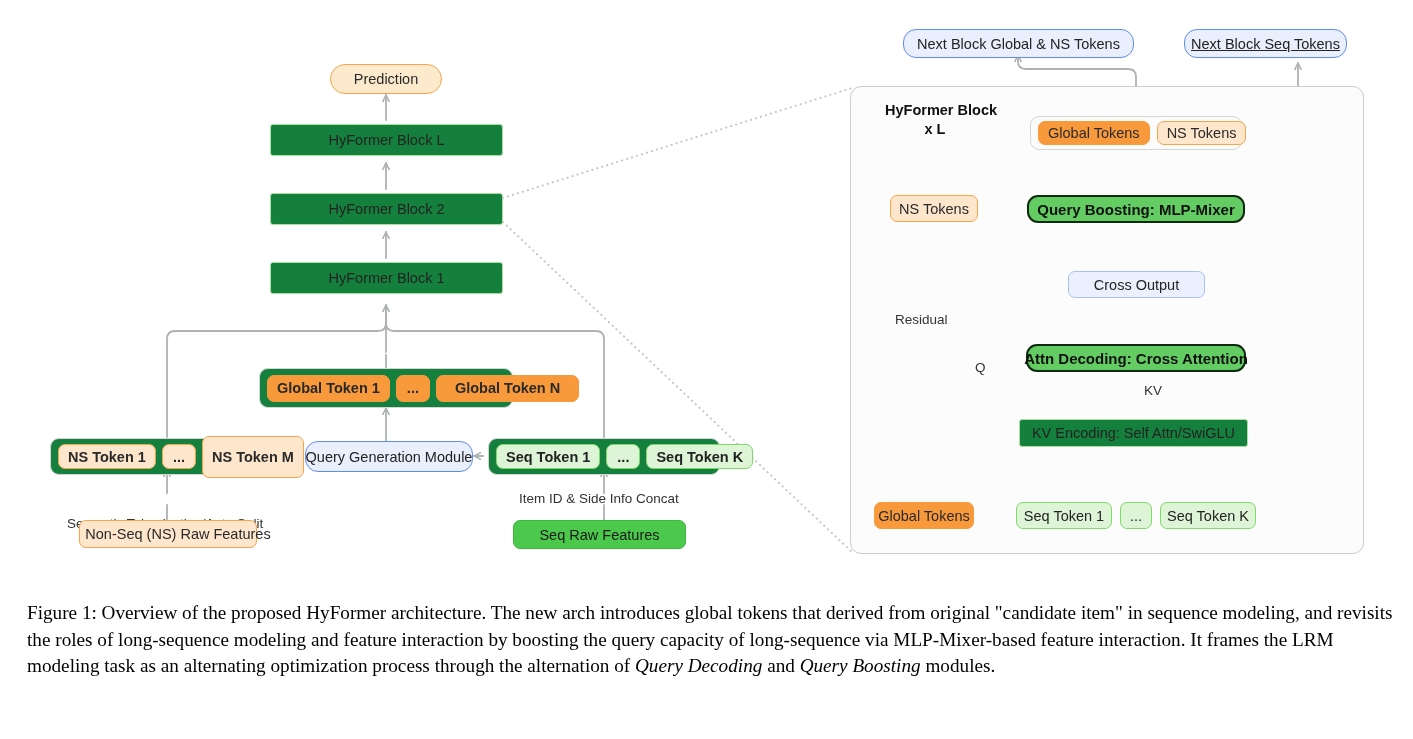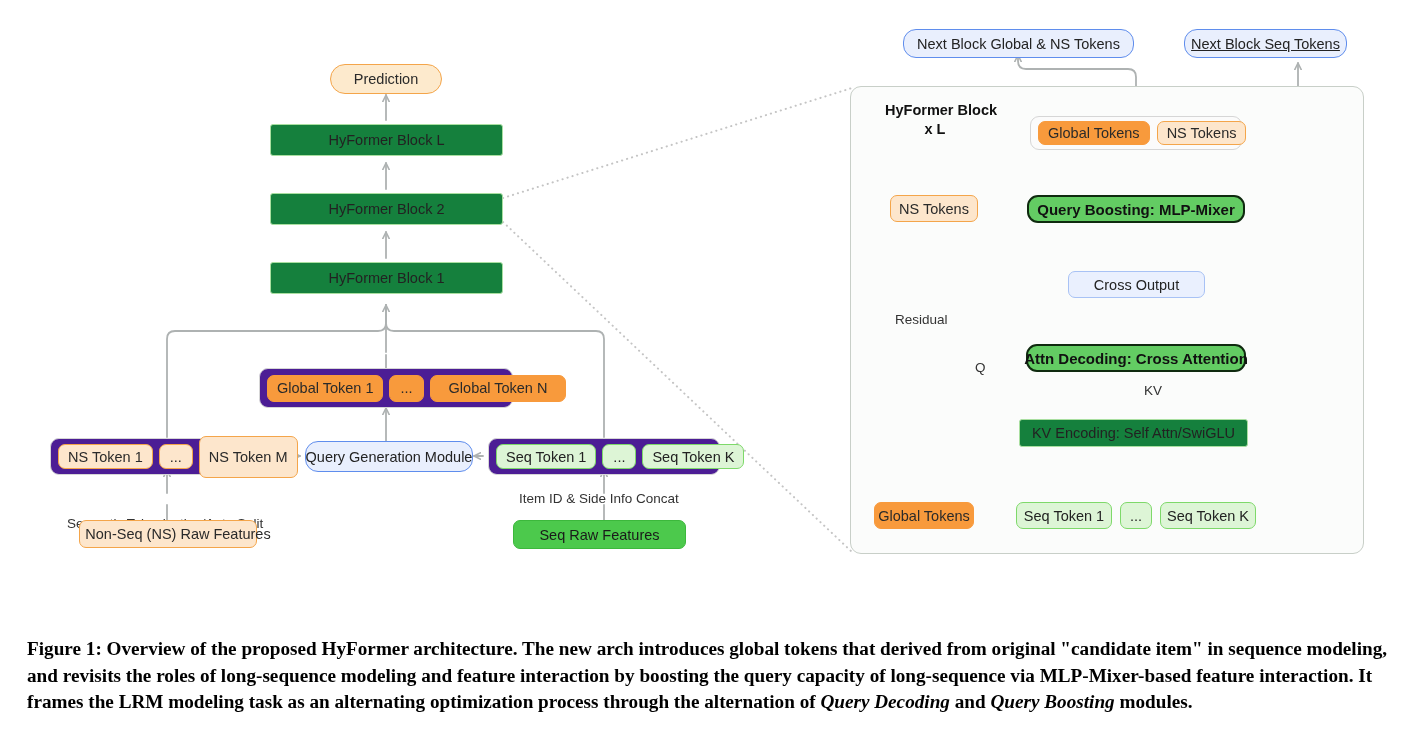--- a/index.html
+++ b/index.html
@@ -21,37 +21,37 @@
   .b-orange-solid{background:#f89a3c;border:1px solid #f89a3c;border-radius:7px;
               font-size:14.5px;color:#2a2a2a;}
   .b-orange-soft{background:#fde6cc;border:1.4px solid #f4a54a;border-radius:7px;
               font-size:14.5px;color:#2a2a2a;}
   .b-orange-pale{background:#fdeacd;border:1.4px solid #f4a54a;border-radius:7px;
               font-size:14.5px;color:#2a2a2a;}
   .b-blue{background:#e9effd;border:1.6px solid #5f8ded;border-radius:13px;
               font-size:14.5px;color:#232323;}
   .b-blue-pale{background:#eaf0fe;border:1.2px solid #a8c2f5;border-radius:7px;
               font-size:14.5px;color:#232323;}
-  .b-white-grp{background:#4c1d95;border:1.4px solid #d6d6d6;border-radius:9px;}
+  .b-white-grp{background:#15803d;border:1.4px solid #d6d6d6;border-radius:9px;font-weight:bold;}
   .b-white-grp2{background:#fbfbfb;border:1.4px solid #d6d6d6;border-radius:9px;}
 
   .panel{position:absolute;box-sizing:border-box;background:#fbfcfb;
          border:1.4px solid #c8cfc8;border-radius:11px;}
 
   .lbl{position:absolute;font-size:13.5px;color:#333;white-space:nowrap;}
   .lbl-b{position:absolute;font-size:14.5px;font-weight:bold;color:#111;
          white-space:nowrap;text-align:center;}
 
   svg.wires{position:absolute;left:0;top:0;width:1413px;height:739px;
             pointer-events:none;}
 
   
   #caption{position:absolute;left:27px;top:600px;width:1366px;
-           font-family:"Liberation Serif",serif;font-weight:bold;font-size:19.2px;
-           line-height:26.5px;color:#000;text-align:left;margin-top:36px;}
+           font-family:"Liberation Serif",serif;font-weight:normal;font-size:19.2px;
+           line-height:26.5px;color:#000;text-align:left;}
   #caption i{font-style:italic;}
 </style>
 </head>
 <body>
 
 <div id="root">
 
   <svg class="wires">
     <defs>
       <marker id="ar" markerWidth="9" markerHeight="9" refX="7.2" refY="4.5" orient="auto" markerUnits="userSpaceOnUse">

